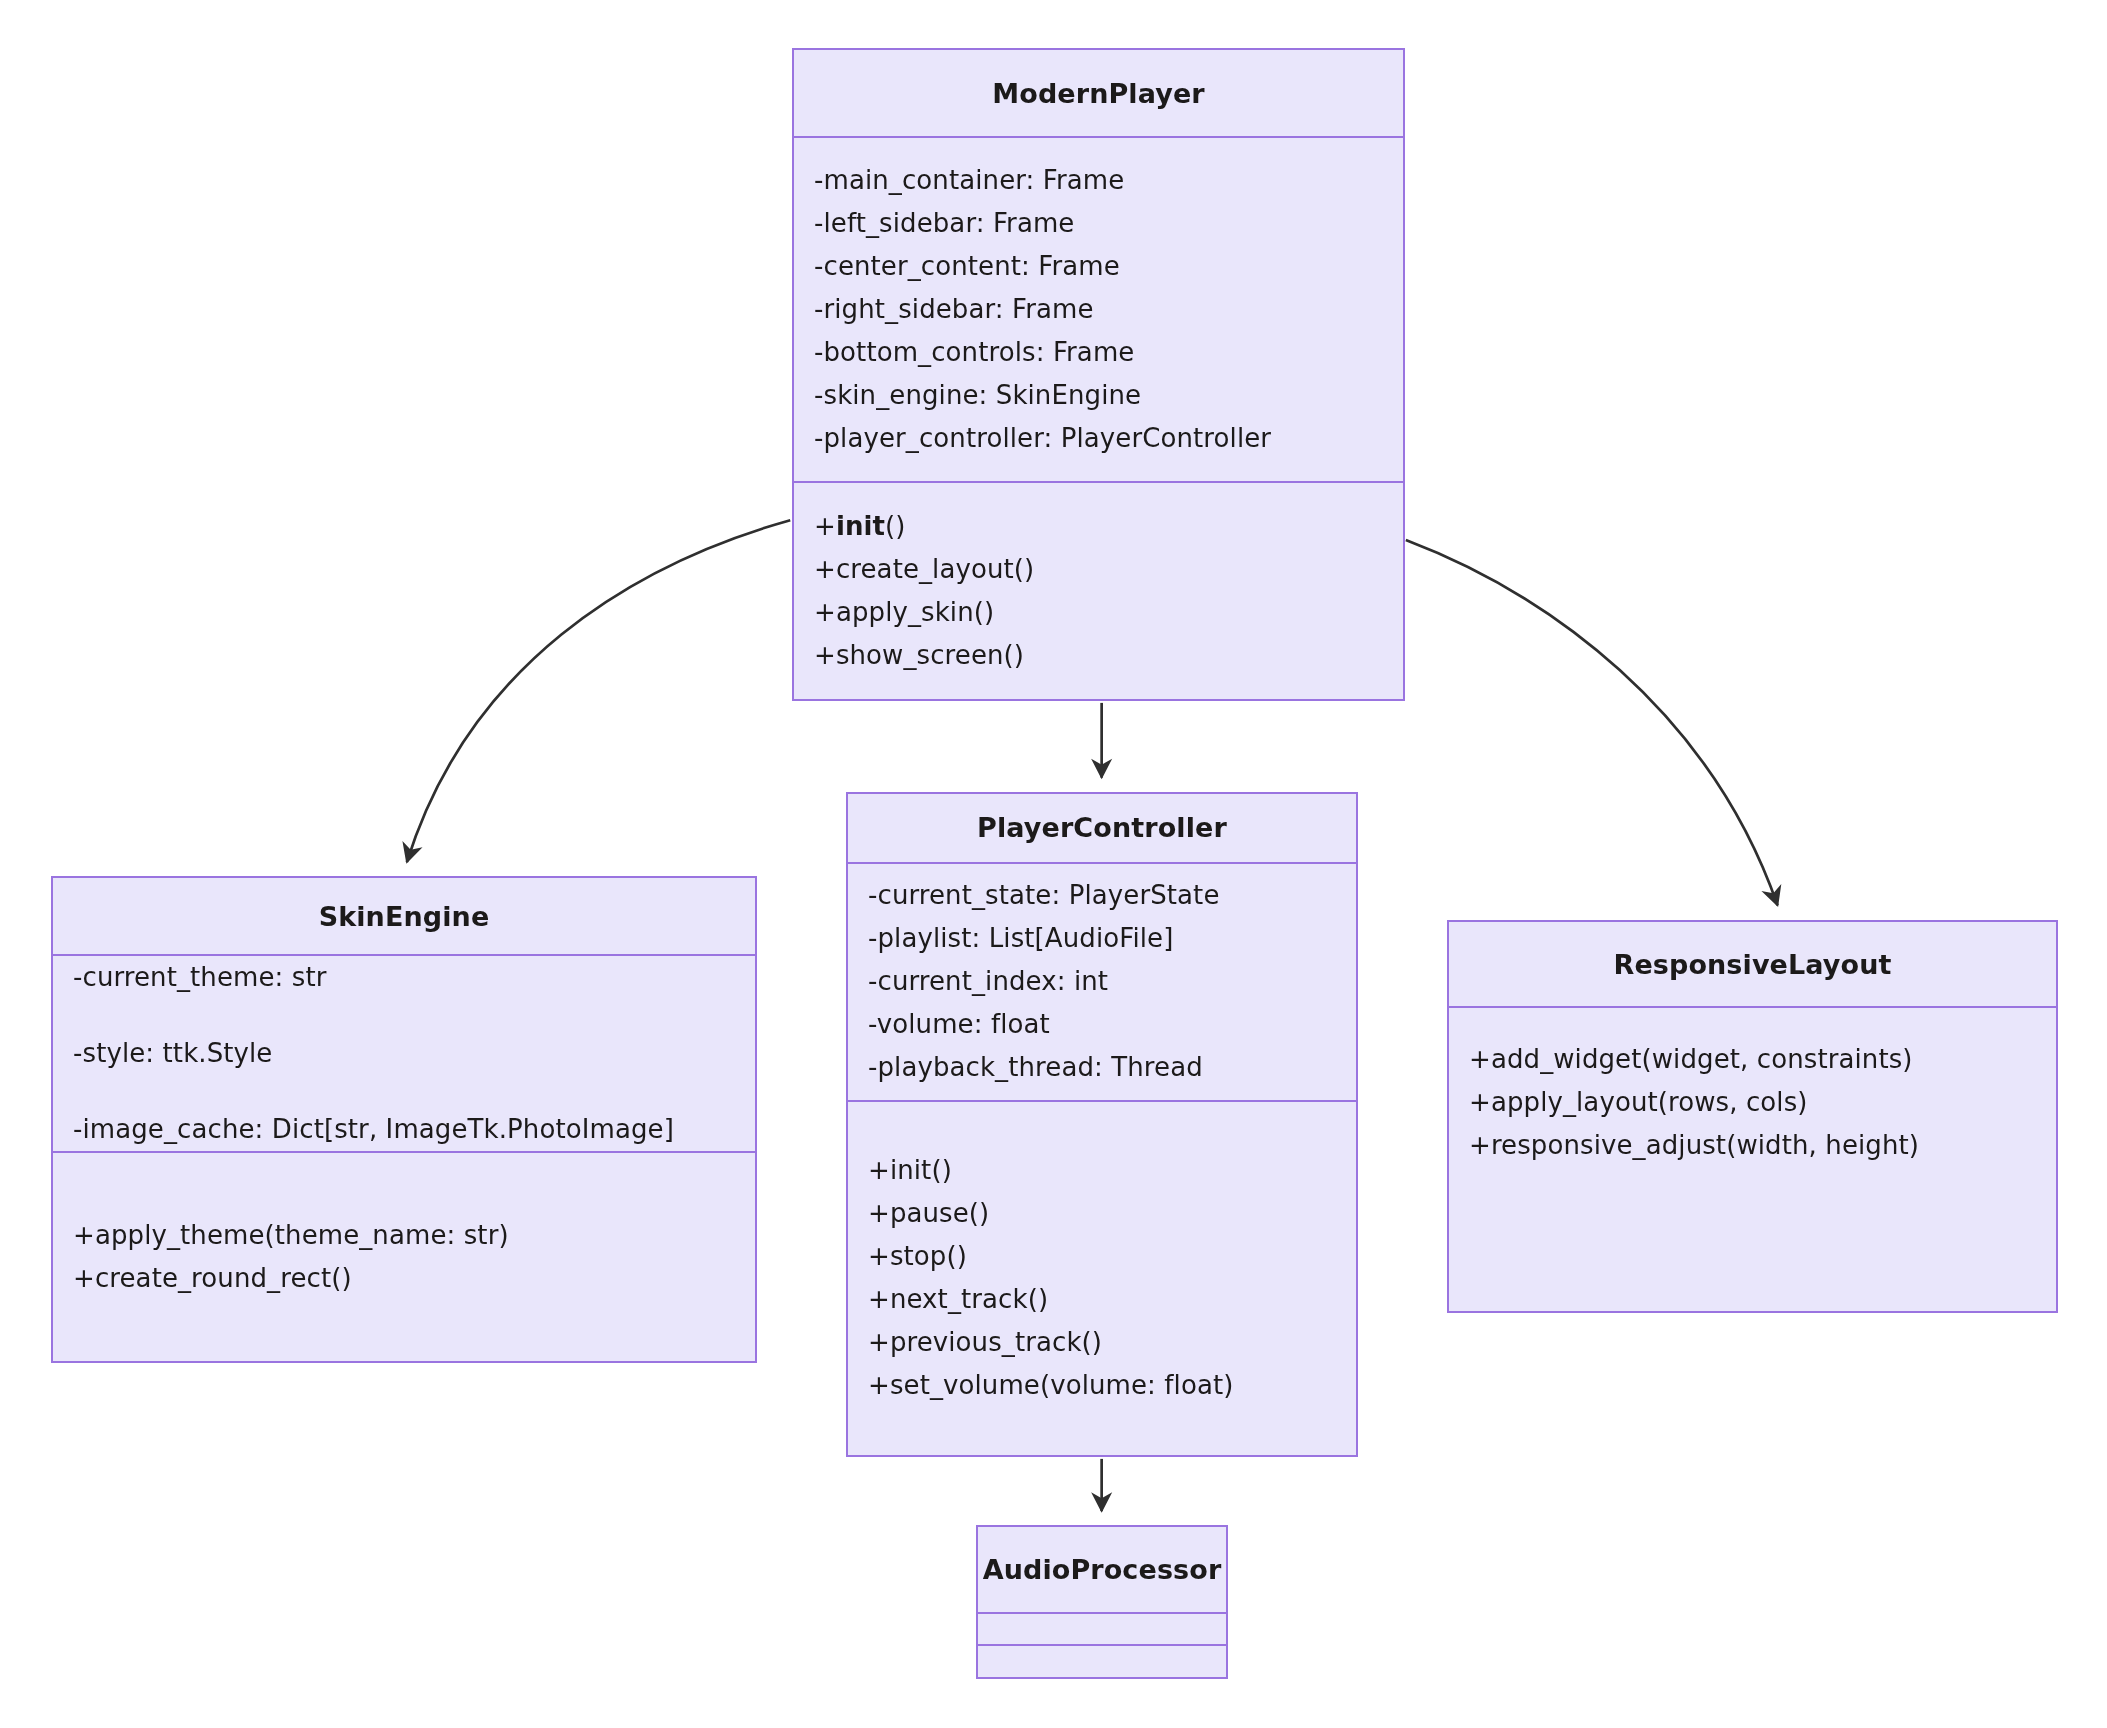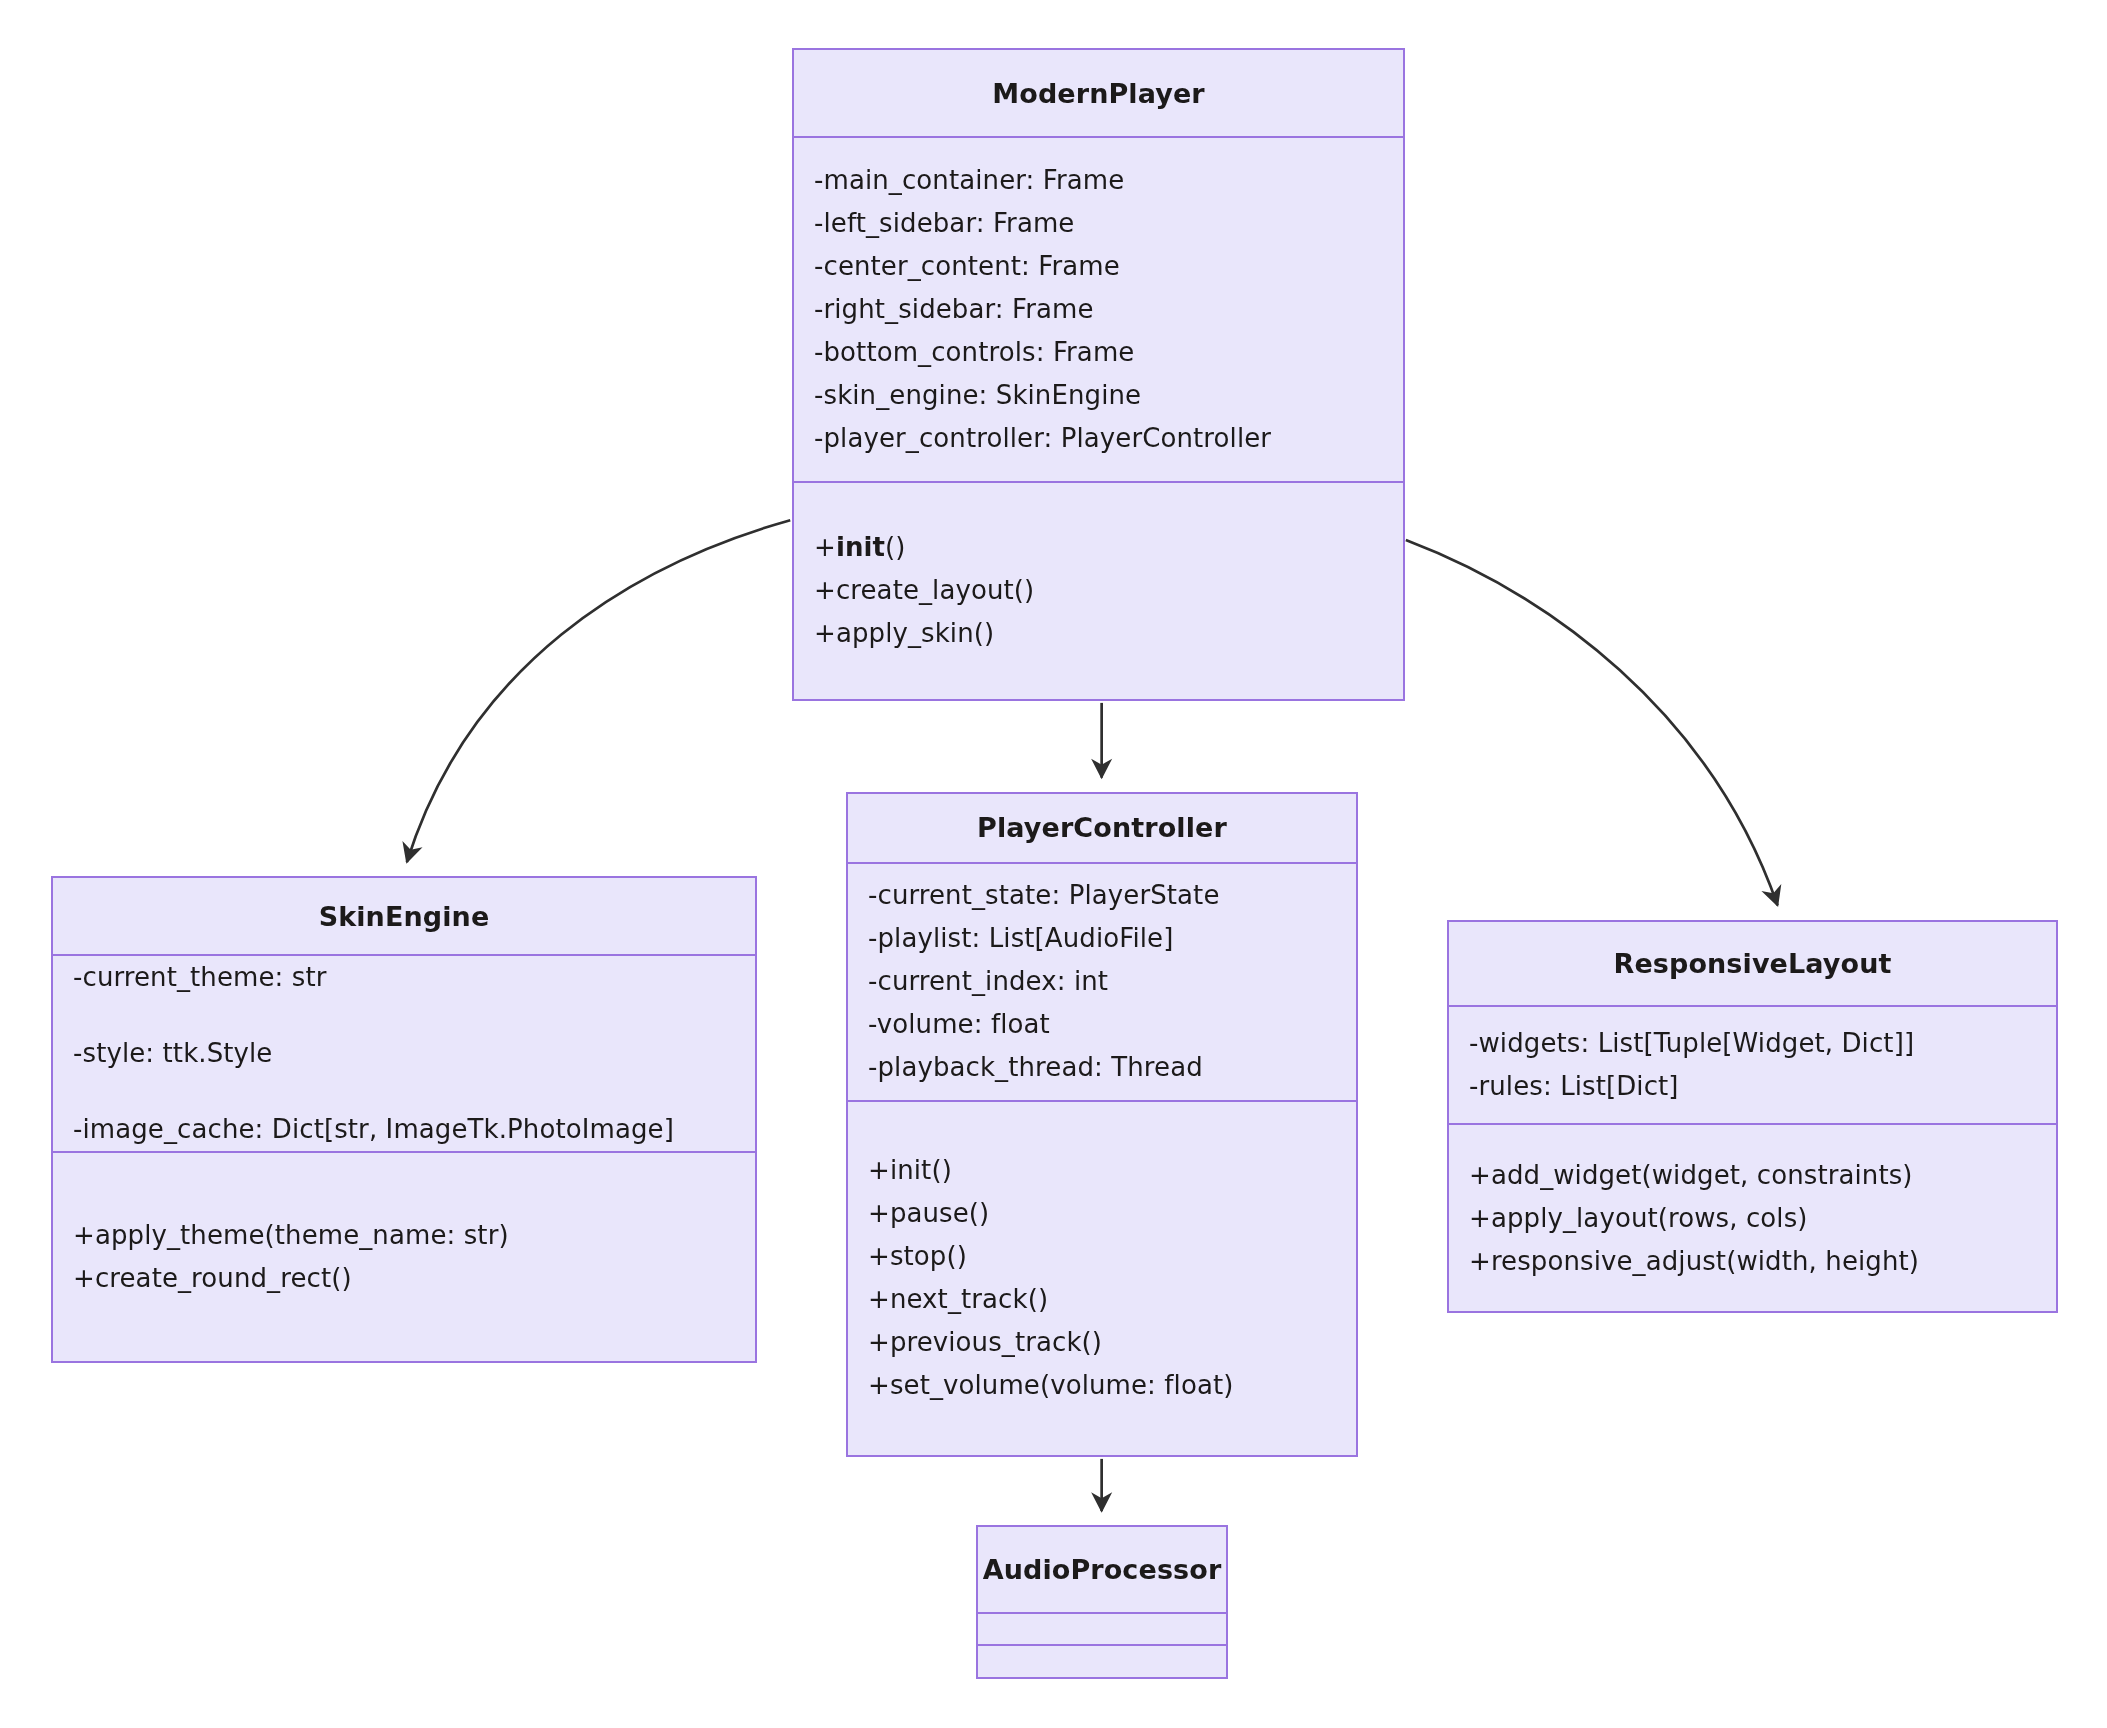--- a/index.html
+++ b/index.html
@@ -134,20 +134,21 @@
       <div class="uml-member">-center_content: Frame</div>
       <div class="uml-member">-right_sidebar: Frame</div>
       <div class="uml-member">-bottom_controls: Frame</div>
       <div class="uml-member">-skin_engine: SkinEngine</div>
       <div class="uml-member">-player_controller: PlayerController</div>
     </div>
     <div class="uml-section uml-members sec-methods">
       <div class="uml-member"><span>+</span><b>init</b><span>()</span></div>
       <div class="uml-member">+create_layout()</div>
       <div class="uml-member">+apply_skin()</div>
+      <div class="uml-member">+show_screen()</div>
     </div>
   </div>
 
   <div class="uml-class" id="class-skinengine">
     <div class="uml-section uml-title-section sec-title">
       <div class="uml-title">SkinEngine</div>
     </div>
     <div class="uml-section uml-members sec-attrs">
       <div class="uml-member">-current_theme: str</div>
       <div class="uml-member">-style: ttk.Style</div>
@@ -177,24 +178,20 @@
       <div class="uml-member">+next_track()</div>
       <div class="uml-member">+previous_track()</div>
       <div class="uml-member">+set_volume(volume: float)</div>
     </div>
   </div>
 
   <div class="uml-class" id="class-responsivelayout">
     <div class="uml-section uml-title-section sec-title">
       <div class="uml-title">ResponsiveLayout</div>
     </div>
-    <div class="uml-section uml-members sec-attrs">
-      <div class="uml-member">-widgets: List[Tuple[Widget, Dict]]</div>
-      <div class="uml-member">-rules: List[Dict]</div>
-    </div>
     <div class="uml-section uml-members sec-methods">
       <div class="uml-member">+add_widget(widget, constraints)</div>
       <div class="uml-member">+apply_layout(rows, cols)</div>
       <div class="uml-member">+responsive_adjust(width, height)</div>
     </div>
   </div>
 
   <div class="uml-class" id="class-audioprocessor">
     <div class="uml-section uml-title-section sec-title">
       <div class="uml-title">AudioProcessor</div>

